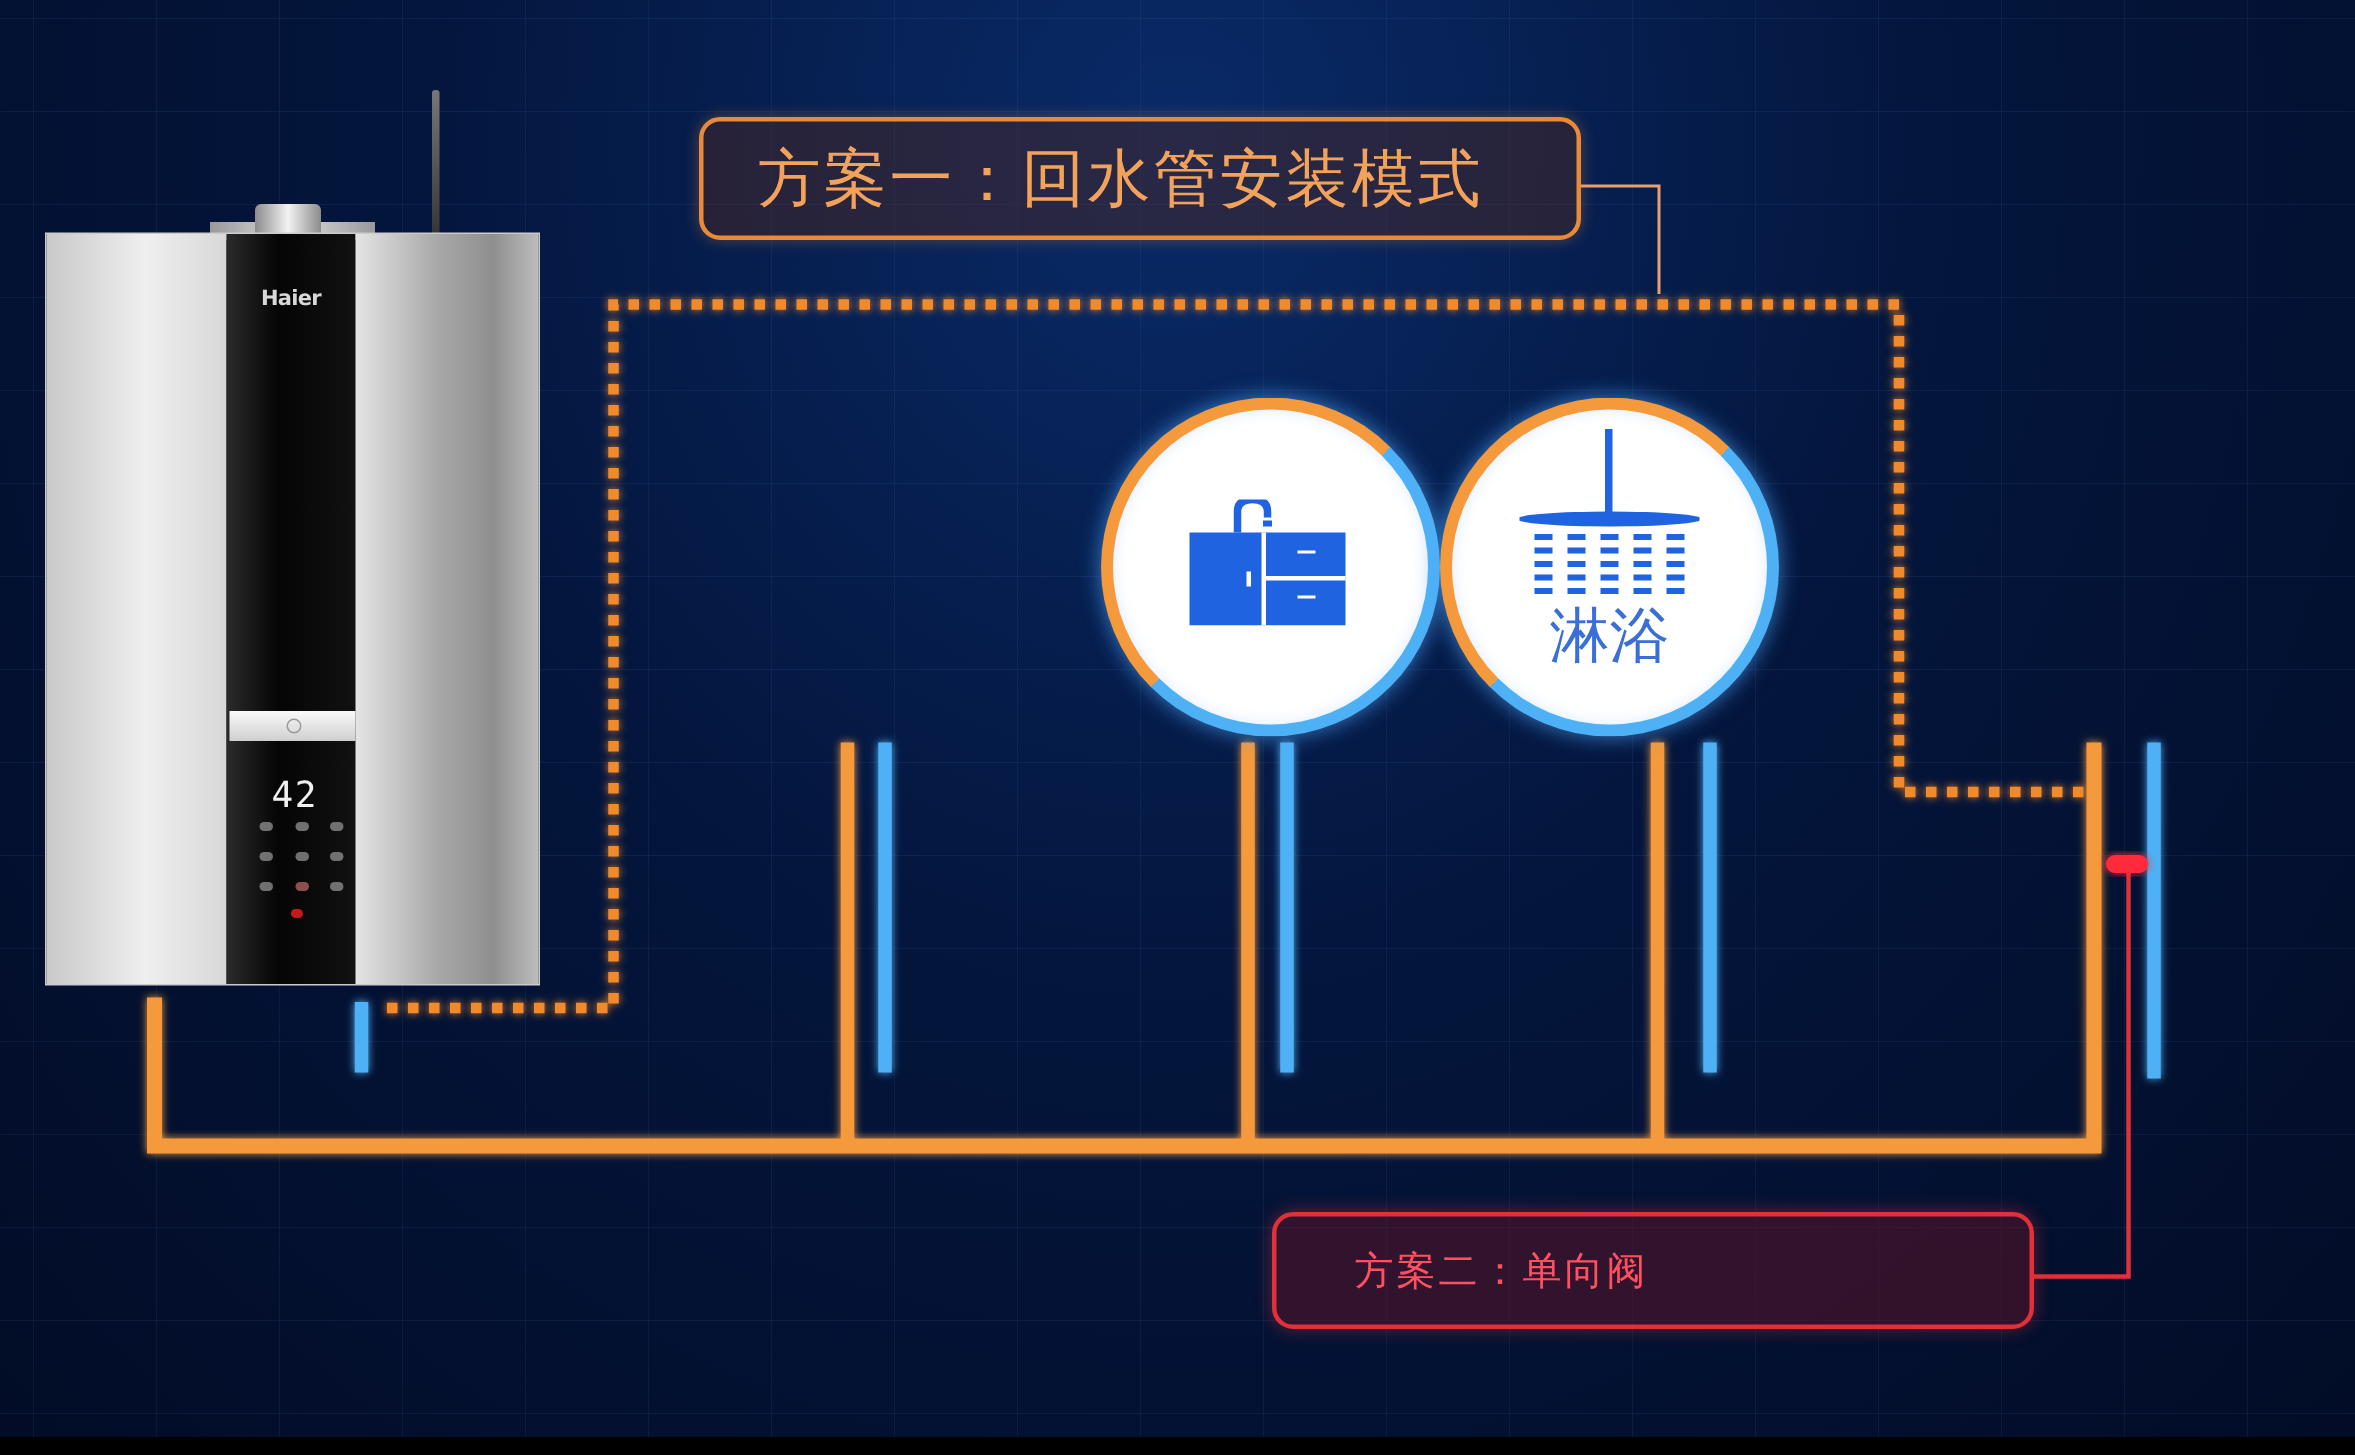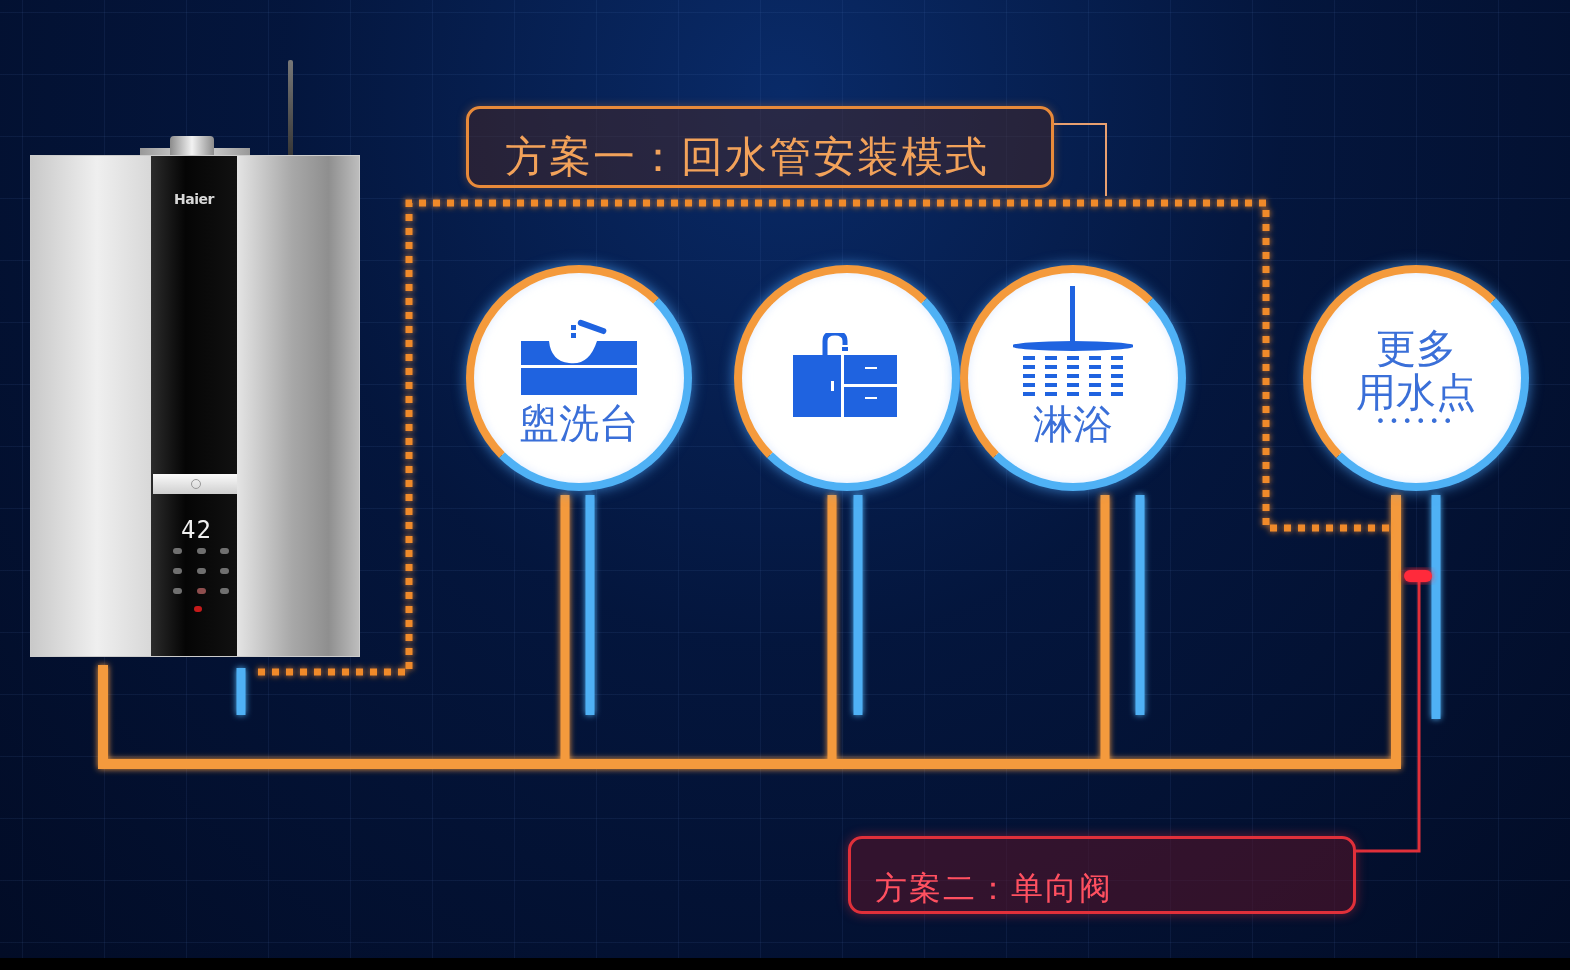--- a/index.html
+++ b/index.html
@@ -27,27 +27,27 @@
   .panel-right{position:absolute;left:206px;top:0;width:122px;height:100%;background:linear-gradient(90deg,#e4e4e4,#a8a8a8 45%,#8f8f8f 75%,#bdbdbd);}
   .brand{position:absolute;left:143px;top:35px;color:#d8d8d8;font-weight:bold;font-size:14px;letter-spacing:-0.5px;}
   .handle{position:absolute;left:122px;top:318px;width:84px;height:20px;background:linear-gradient(#fafafa,#cfcfcf);}
   .handle-dot{position:absolute;left:38px;top:5px;width:8px;height:8px;border:1px solid #999;border-radius:50%;}
   .display{position:absolute;left:150px;top:360px;color:#f0f0f0;font-family:"DejaVu Sans Mono",monospace;font-size:24px;letter-spacing:1px;}
   .btn-row{position:absolute;left:142px;width:56px;display:flex;justify-content:space-between;}
   .btn-row span{display:block;width:9px;height:6px;background:#8a8a8a;border-radius:3px;opacity:0.8;}
   .power{position:absolute;left:163px;top:548px;width:8px;height:6px;background:#c51a1a;border-radius:3px;}
 
   
-  .plan-box{position:absolute;display:flex;align-items:flex-end;box-sizing:border-box;margin-top:28px;}
+  .plan-box{position:absolute;display:flex;align-items:center;box-sizing:border-box;}
   #plan1{left:466px;top:78px;width:588px;height:82px;border:3px solid #e88a3a;border-radius:14px;
     background:rgba(80,40,30,0.45);box-shadow:0 0 10px rgba(232,138,58,0.35);}
   #plan1 .txt{color:#f2a25a;font-size:42px;padding-left:36px;letter-spacing:2px;}
   #plan2{left:848px;top:808px;width:508px;height:78px;border:3px solid #e0303a;border-radius:14px;
     background:rgba(90,20,40,0.55);box-shadow:0 0 12px rgba(224,48,58,0.45);}
-  #plan2 .txt{color:#ff5060;font-size:32px;padding-left:24px;letter-spacing:2px;}
+  #plan2 .txt{color:#ff5060;font-size:26px;padding-left:52px;letter-spacing:2px;}
 
   
   .point{position:absolute;width:226px;height:226px;border-radius:50%;
     background:#fff;box-sizing:border-box;
     border:8px solid;border-color:#f49a3c #4fb1f5 #4fb1f5 #f49a3c;
     box-shadow:0 0 14px rgba(80,170,255,0.7), inset 0 0 10px rgba(200,220,255,0.6);
     display:flex;flex-direction:column;align-items:center;justify-content:center;}
   .point .label{color:#3a6fd8;font-size:40px;line-height:1.1;text-align:center;}
   .point .dots{color:#3a6fd8;font-size:16px;letter-spacing:4px;margin-top:-2px;}
   .icon-box{width:120px;height:84px;position:relative;margin-bottom:6px;}
@@ -132,32 +132,20 @@
           <span></span>
         </div>
       <div class="power" style="top:450px"></div>
     </div>
   </div>
 
   <div class="plan-box" id="plan1">
     <span class="txt">方案一：回水管安装模式</span>
   </div>
 
-  <div class="point" style="left:466px;top:265px">
-    <div class="icon-box">
-      <svg width="120" height="84" viewBox="0 0 120 84">
-        <path d="M2 30 L2 84 L118 84 L118 30 L78 30 Q70 55 50 52 Q32 50 30 30 Z" fill="#1f63e0"></path>
-        <rect x="2" y="54" width="116" height="3" fill="#fff"></rect>
-        <rect x="60" y="8" width="30" height="6" rx="3" fill="#1f63e0" transform="rotate(20 60 8)"></rect>
-        <rect x="52" y="14" width="5" height="5" fill="#1f63e0"></rect>
-        <rect x="52" y="22" width="5" height="5" fill="#1f63e0"></rect>
-      </svg>
-    </div>
-    <div class="label">盥洗台</div>
-  </div>
 
   <div class="point" style="left:734px;top:265px">
     <div class="icon-box">
       <svg width="120" height="84" viewBox="0 0 120 84">
         <path d="M38 22 L38 8 Q38 0 48 0 Q58 0 58 8 L58 12" fill="none" stroke="#1f63e0" stroke-width="5"></path>
         <rect x="55" y="14" width="6" height="4" fill="#1f63e0"></rect>
         <rect x="6" y="22" width="104" height="62" fill="#1f63e0"></rect>
         <rect x="54" y="22" width="3" height="62" fill="#fff"></rect>
         <rect x="57" y="51" width="53" height="3" fill="#fff"></rect>
         <rect x="44" y="48" width="3" height="10" fill="#fff"></rect>
@@ -197,24 +185,19 @@
             <rect x="32" y="106" width="12" height="4"></rect>
             <rect x="54" y="106" width="12" height="4"></rect>
             <rect x="76" y="106" width="12" height="4"></rect>
             <rect x="98" y="106" width="12" height="4"></rect>
         </g>
       </svg>
     </div>
     <div class="label">淋浴</div>
   </div>
 
-  <div class="point" style="left:1303px;top:265px">
-    <div class="label">更多</div>
-    <div class="label">用水点</div>
-    <div class="dots">••••••</div>
-  </div>
 
   <div class="plan-box" id="plan2">
     <span class="txt">方案二：单向阀</span>
   </div>
 
 </div>
 <div id="bottom-bar"></div>
 
 </body></html>

